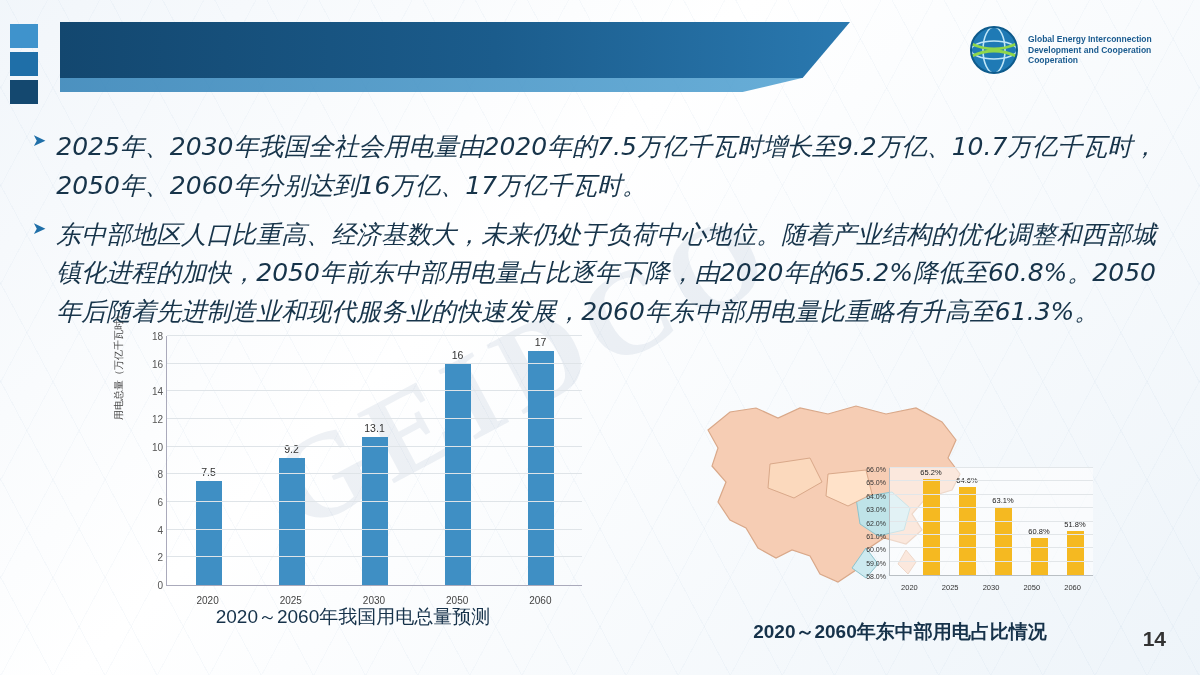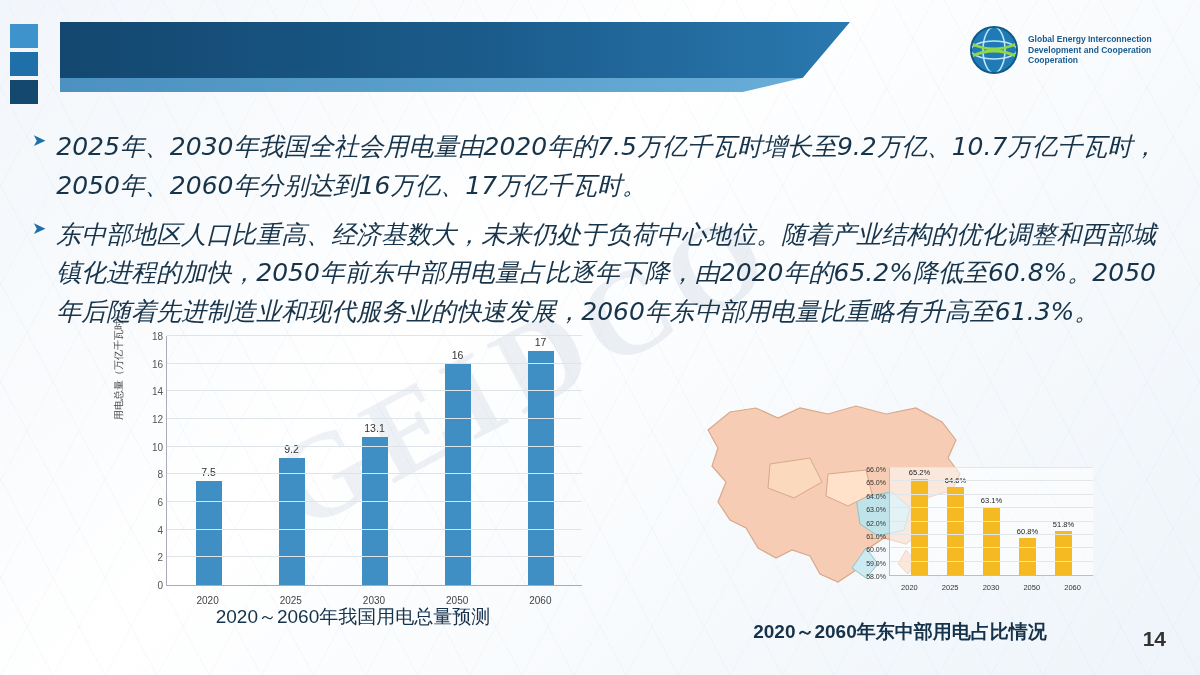--- a/index.html
+++ b/index.html
@@ -97,21 +97,21 @@
   }
   
   .chart-right{position:absolute;left:660px;top:378px;width:480px;height:245px;}
   .mapbox{position:absolute;left:0;top:0;width:340px;height:228px;}
   .mini{
     position:absolute;left:185px;top:88px;width:250px;height:132px;
   }
   .mini-plot{position:absolute;left:44px;top:2px;right:2px;bottom:22px;border-left:1px solid #b9bfc4;border-bottom:1px solid #b9bfc4;background:rgba(255,255,255,.55);}
   .mini-gl{position:absolute;left:0;right:0;border-top:1px solid #e2e6e9;}
   .mini-yl{position:absolute;left:-42px;width:38px;text-align:right;font-size:7px;color:#333;}
-  .mini-bars{position:absolute;inset:0;display:flex;align-items:flex-end;justify-content:center;}
+  .mini-bars{position:absolute;inset:0;display:flex;align-items:flex-end;justify-content:flex-end;}
   .mcol{width:36px;display:flex;flex-direction:column;align-items:center;height:100%;justify-content:flex-end;}
   .mbar{width:17px;background:#f5b921;}
   .mlab{font-size:7.5px;color:#222;margin-bottom:2px;}
   .mini-x{position:absolute;left:44px;right:2px;bottom:6px;display:flex;justify-content:space-around;}
   .mxlab{width:36px;text-align:center;font-size:7.5px;color:#333;}
   .cap2{
     position:absolute;left:0;right:0;bottom:-22px;text-align:center;
     font-size:19px;font-weight:bold;color:#16324a;
   }
   .pageno{

